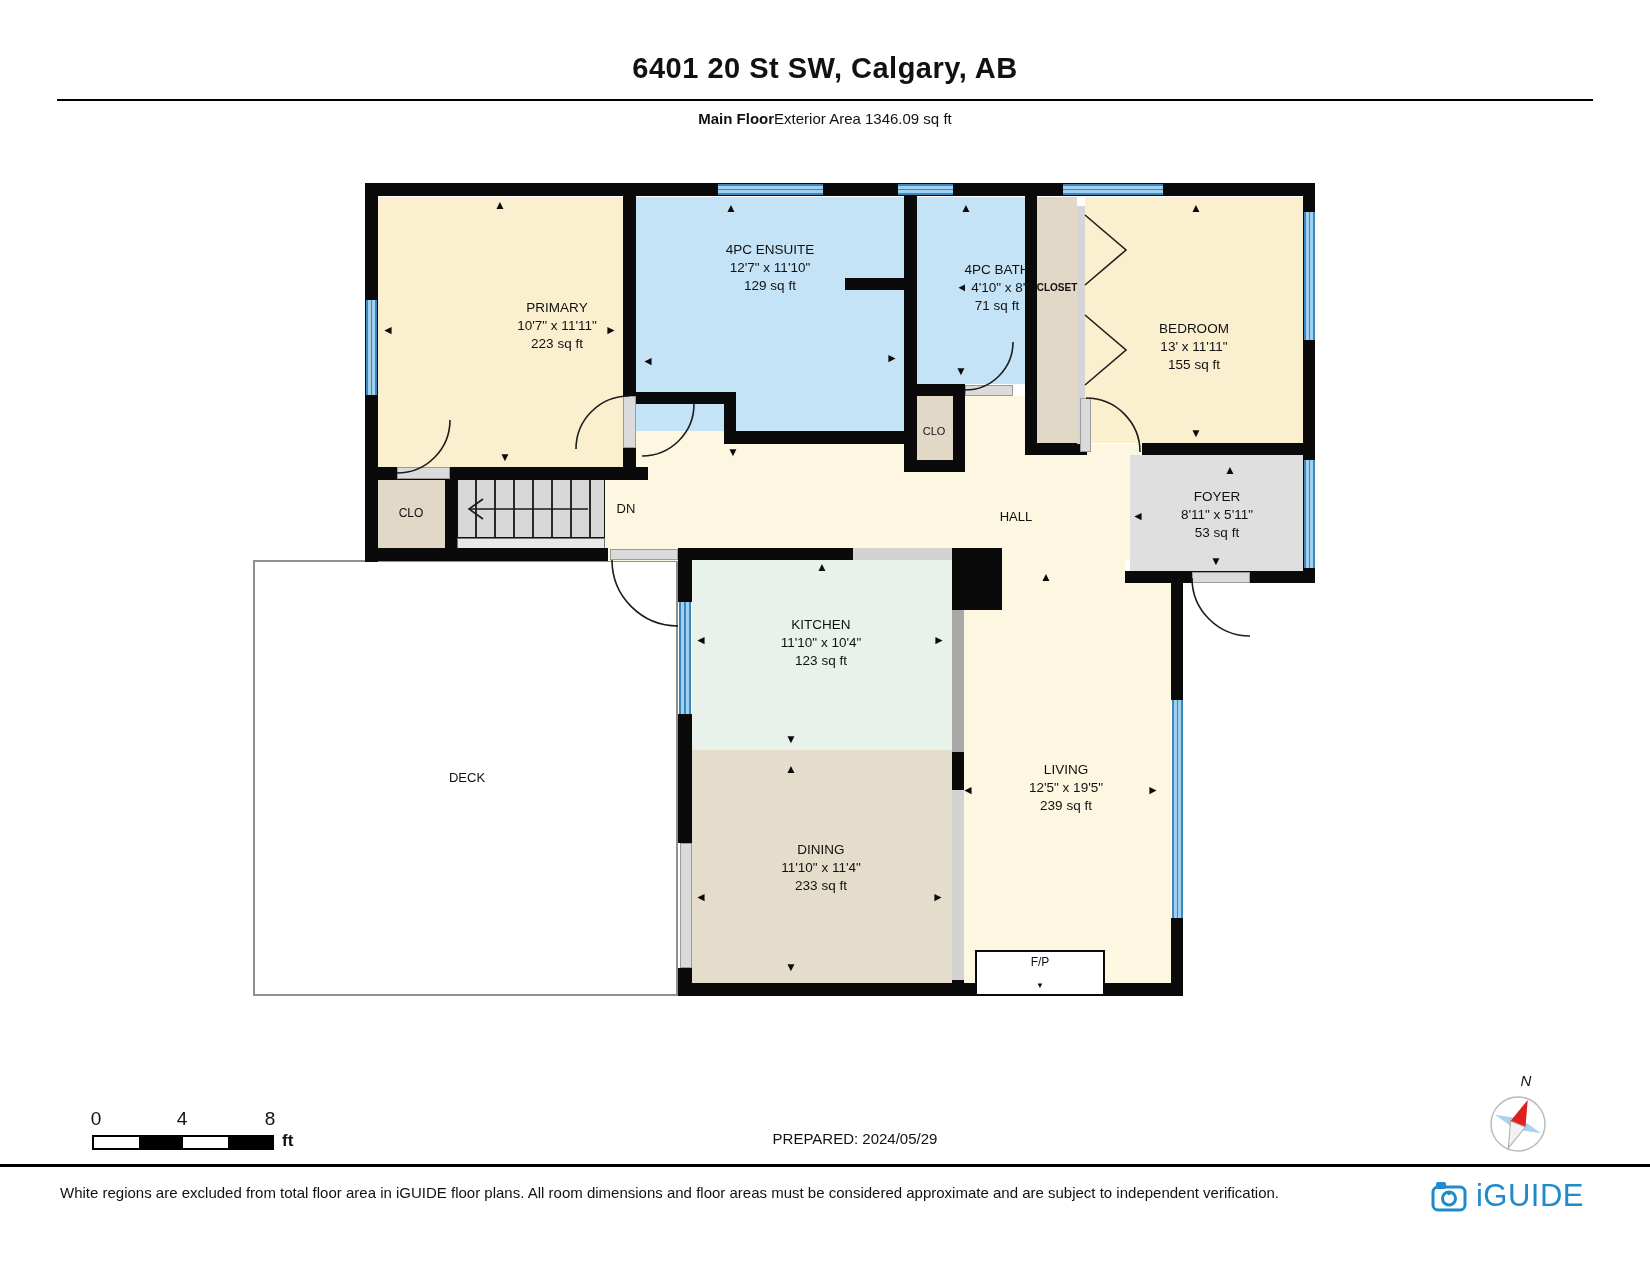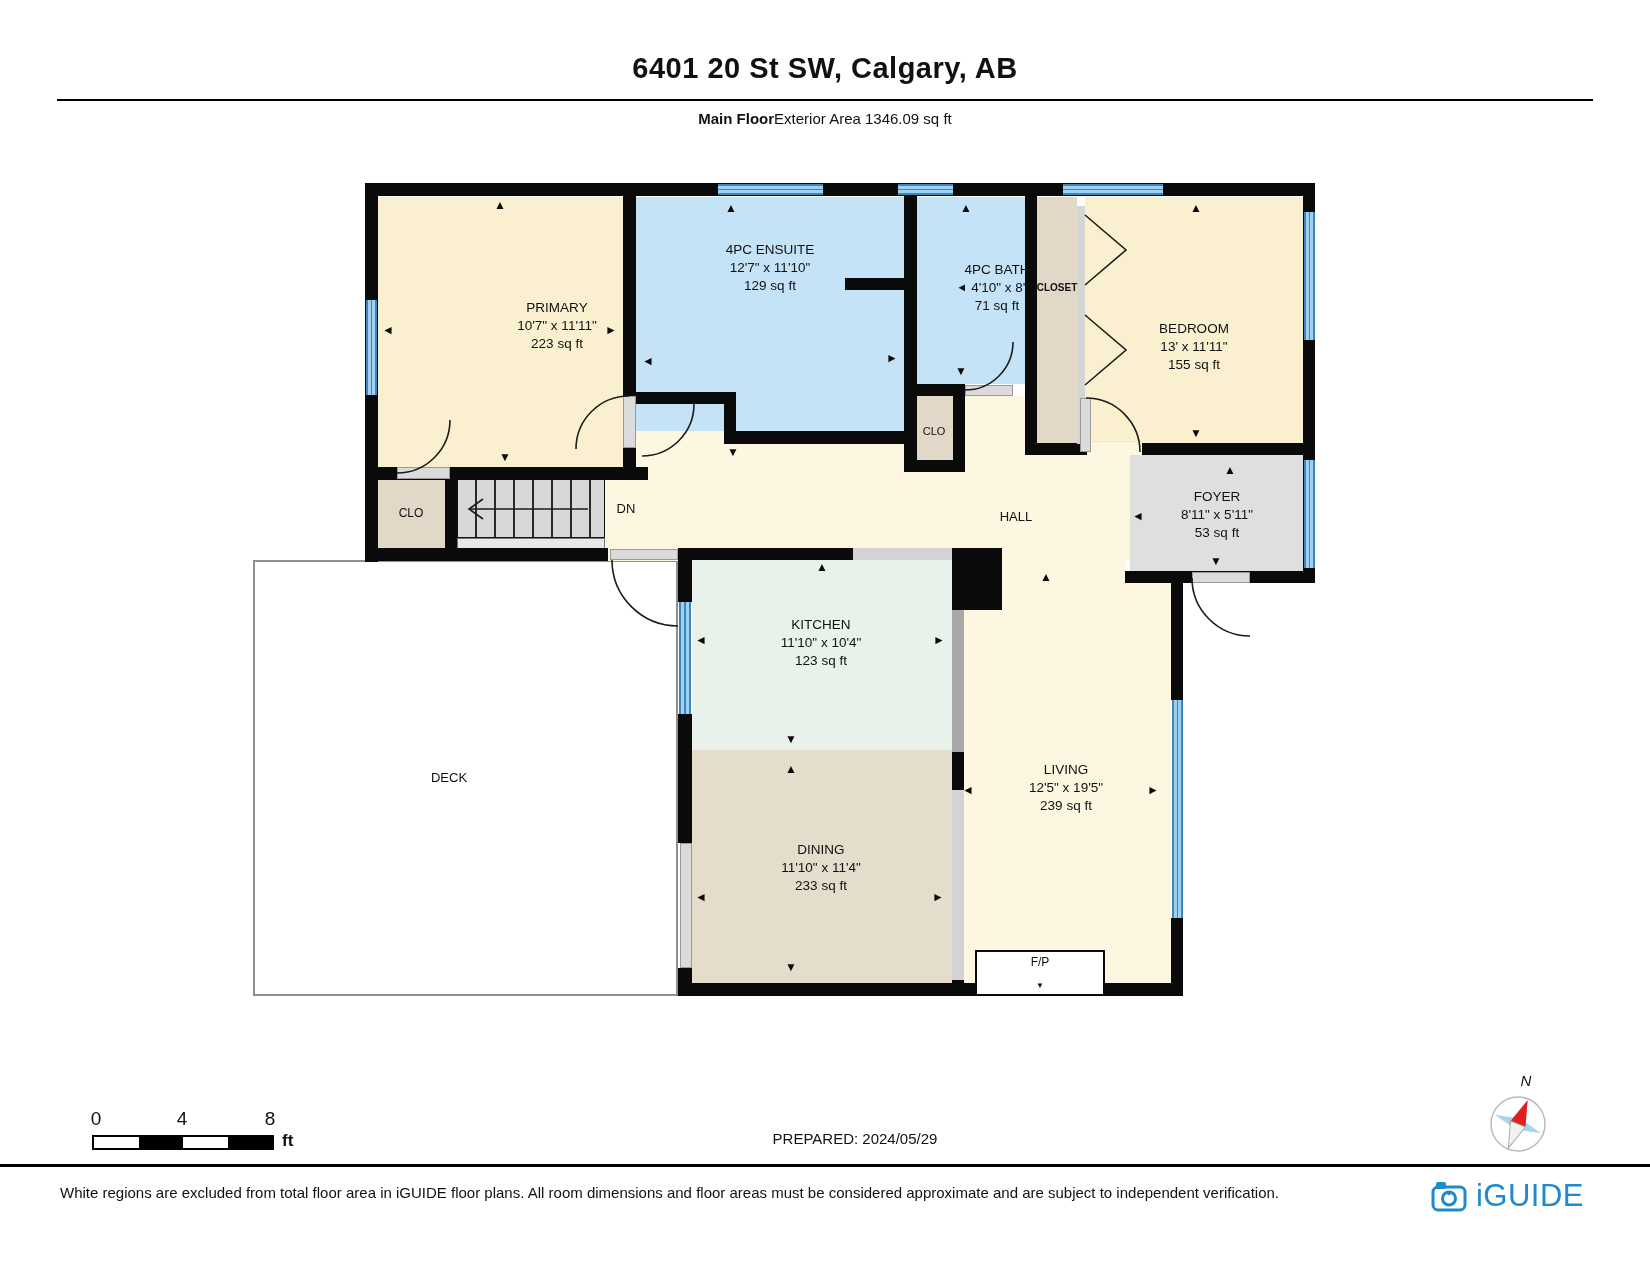--- a/index.html
+++ b/index.html
@@ -182,21 +182,21 @@
 <div class="lbl" style="left:1217px;top:515px;">
   <div>FOYER</div>
     <div>8'11" x 5'11"</div>
     <div>53 sq ft</div>
 </div>
 <div class="lbl" style="left:821px;top:643px;">
   <div>KITCHEN</div>
     <div>11'10" x 10'4"</div>
     <div>123 sq ft</div>
 </div>
-<div class="lbl sm13" style="left:449px;top:778px;">
+<div class="lbl sm13" style="left:467px;top:778px;">
   <div>DECK</div>
 </div>
 <div class="lbl" style="left:821px;top:868px;">
   <div>DINING</div>
     <div>11'10" x 11'4"</div>
     <div>233 sq ft</div>
 </div>
 <div class="lbl" style="left:1066px;top:788px;">
   <div>LIVING</div>
     <div>12'5" x 19'5"</div>

